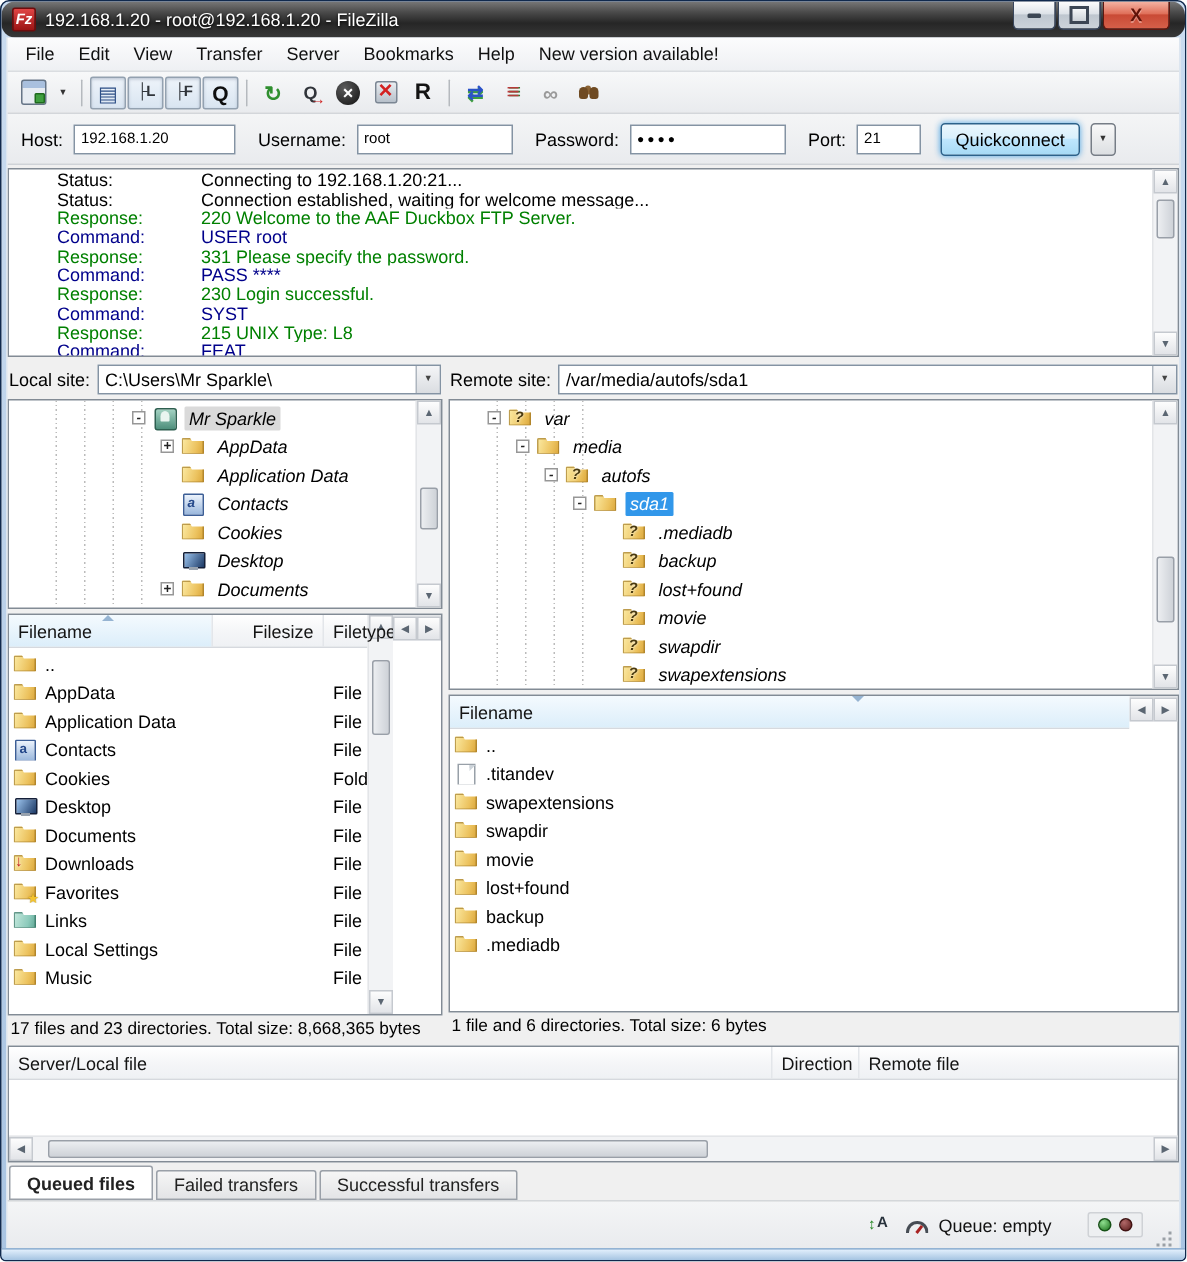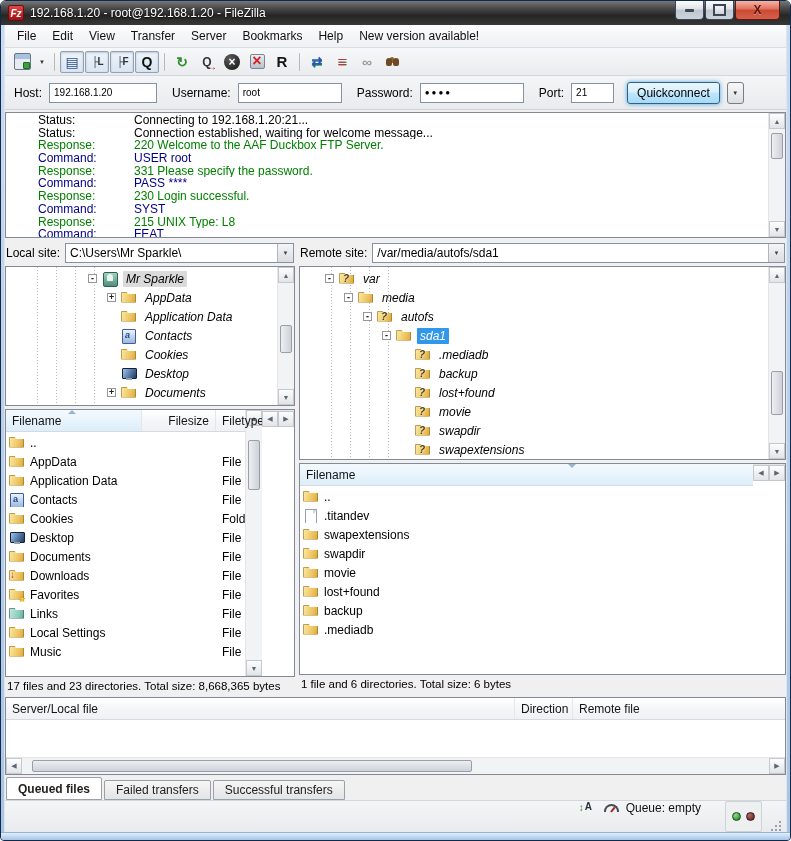--- a/index.html
+++ b/index.html
@@ -1,19 +1,19 @@
 <!DOCTYPE html>
 <html><head>
 <meta charset="utf-8">
 <style>
   html,body{margin:0;padding:0;background:#fff;font-family:"Liberation Sans",sans-serif;}
   *{box-sizing:border-box;}
   .window{position:relative;width:791px;height:841px;border:1px solid #10294d;border-radius:6px 6px 4px 4px;overflow:hidden;background:linear-gradient(#cadcf0,#a9c4e2);display:flex;flex-direction:column;}
   
-  .titlebar{height:24px;flex:none;background:linear-gradient(#777 0%,#4a4a4a 30%,#262626 60%,#383838 100%);display:flex;align-items:center;gap:6px;padding:0 2px 0 7px;}
+  .titlebar{height:24px;flex:none;background:linear-gradient(#777 0%,#4a4a4a 30%,#262626 60%,#383838 100%);display:flex;align-items:center;gap:6px;padding:0 2px 0 7px;border-radius:9px;}
   .app-icon{width:16px;height:16px;flex:none;background:linear-gradient(#e04545,#9c1414);border:1px solid #6d0d0d;border-radius:2px;color:#fff;font-weight:bold;font-style:italic;font-size:10px;display:flex;align-items:center;justify-content:center;}
   .title{color:#fff;font-size:12px;flex:1;text-shadow:0 1px 2px #000;white-space:nowrap;overflow:hidden;}
   .winbtns{display:flex;gap:1px;align-self:flex-start;margin-right:8px;}
   .wbtn{width:29px;height:19px;border:1px solid #39465c;border-top:none;border-radius:0 0 4px 4px;background:linear-gradient(#fdfdfd,#dde2e8 45%,#bec6cf 50%,#ccd3da);display:flex;align-items:center;justify-content:center;}
   .wbtn.min::before{content:"";width:9px;height:3px;background:#3c4654;border-radius:1px;}
   .wbtn.max::before{content:"";width:9px;height:8px;border:2px solid #3c4654;background:linear-gradient(#f4f6f8,#ccd2d8);}
   .wbtn.close{width:45px;background:linear-gradient(#f4b4a4 0%,#e0705a 45%,#c94a35 50%,#d6604a 100%);border-color:#5e1810;}
   .wbtn.close::before{content:"X";font-size:12px;font-weight:bold;color:#601309;text-shadow:0 1px 0 rgba(255,255,255,.35);}
   
   .client{flex:1;margin:0 3px;background:#f0f0f0;display:flex;flex-direction:column;overflow:hidden;border-left:1px solid #dde6f0;border-right:1px solid #dde6f0;}
@@ -136,21 +136,21 @@
   .queuepane{height:78px;flex:none;border:1px solid #828b95;background:#fff;display:flex;flex-direction:column;}
   .qh-file{width:509px;flex:none;}
   .qh-dir{width:58px;flex:none;}
   .qh-remote{flex:1;border-right:none;}
   .qbody{flex:1;}
   
   .tabsrow{height:25px;flex:none;display:flex;align-items:flex-end;gap:2px;padding:2px 1px 0;}
   .tab{height:20px;display:flex;align-items:center;padding:0 11px;font-size:12px;border:1px solid #9aa0a8;border-radius:2px 2px 0 0;background:linear-gradient(#f6f6f6,#e3e4e6);color:#222;white-space:nowrap;}
   .tab.active{height:23px;background:#fff;font-weight:bold;}
   
-  .statusbar{flex:1;min-height:26px;display:flex;justify-content:flex-end;gap:8px;padding:0 4px 0 6px;background:linear-gradient(#f4f5f6,#e9ebee);border-top:1px solid #d4d7da;font-size:12px;color:#111;}
+  .statusbar{flex:1;min-height:26px;display:flex;align-items:center;justify-content:flex-end;gap:8px;padding:0 4px 0 6px;background:linear-gradient(#f4f5f6,#e9ebee);border-top:1px solid #d4d7da;font-size:12px;color:#111;}
   .transfer-type-icon{position:relative;width:16px;height:14px;flex:none;}
   .transfer-type-icon::before{content:"A";position:absolute;left:6px;top:0;font-size:10px;font-weight:bold;color:#28323c;}
   .transfer-type-icon::after{content:"↕";position:absolute;left:0;top:1px;font-size:10px;font-weight:bold;color:#2a8a2a;}
   .speed-limits-icon{position:relative;width:15px;height:12px;flex:none;}
   .speed-limits-icon::before{content:"";position:absolute;left:1px;bottom:1px;width:11px;height:6px;border:2px solid #464c54;border-bottom:none;border-radius:8px 8px 0 0;}
   .speed-limits-icon::after{content:"";position:absolute;left:7px;bottom:1px;width:2px;height:6px;background:#a82222;transform:rotate(38deg);transform-origin:bottom center;}
   .ledbox{display:flex;gap:5px;align-items:center;padding:3px 6px;margin-left:16px;border:1px solid #cfd2d6;border-radius:2px;background:#edeff1;}
   .led{width:9px;height:9px;border-radius:50%;flex:none;}
   .led.green{background:radial-gradient(circle at 35% 30%,#8fde8f,#1e741e);border:1px solid #155015;}
   .led.red{background:radial-gradient(circle at 35% 30%,#b06868,#5c1d1d);border:1px solid #401212;}

